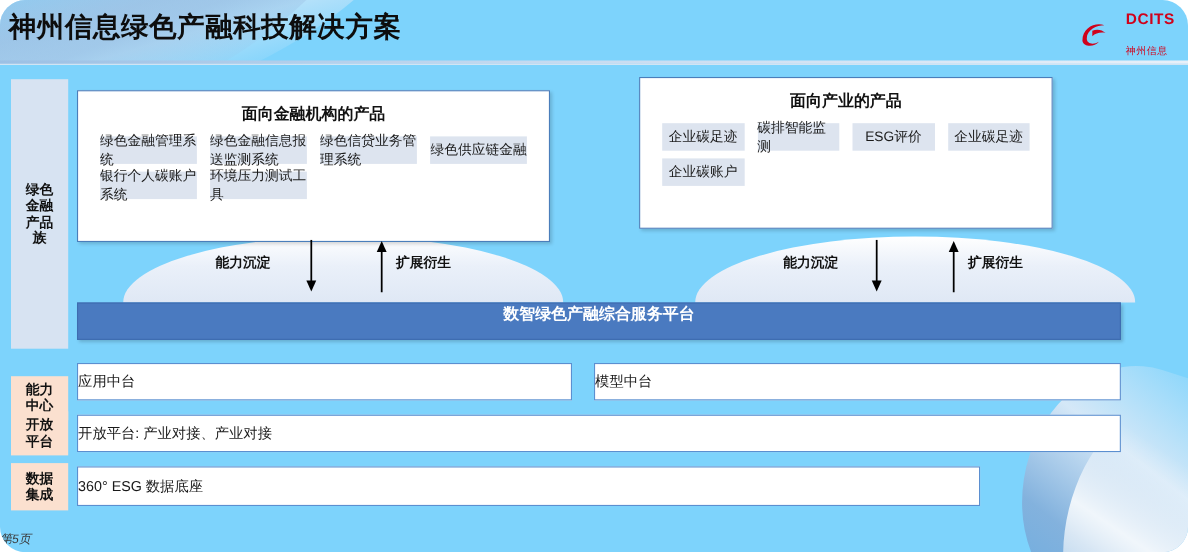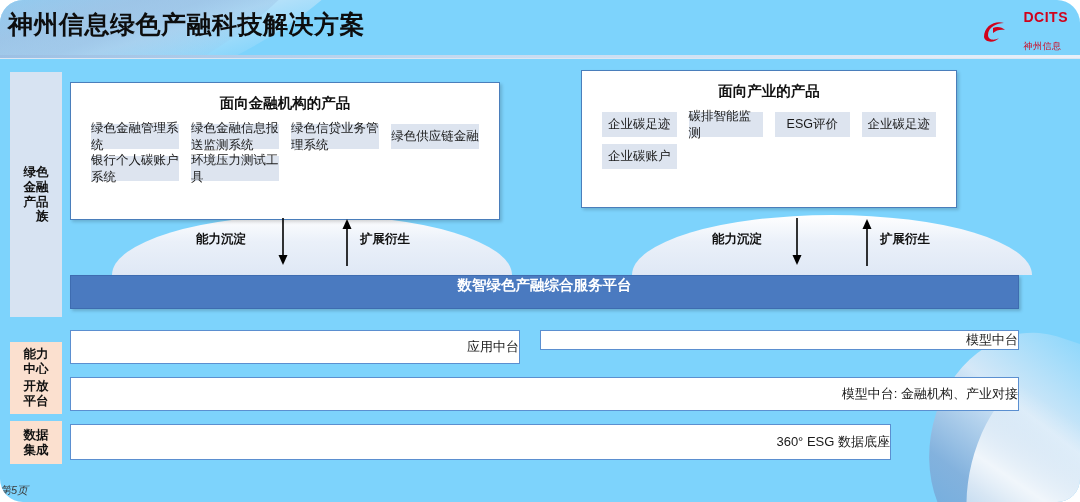--- a/index.html
+++ b/index.html
@@ -123,21 +123,21 @@
     width: 52px;
     display: flex;
     align-items: center;
     justify-content: center;
     text-align: center;
     font-weight: bold;
     font-size: 12.5px;
     line-height: 1.18;
     color: #111111;
   }
-  .side-blue { background: #d7e3f2; text-align: right; }
+  .side-blue { background: #d7e3f2; }
   .side-peach { background: #fbe0cf; }
 
   
   .panel {
     position: absolute;
     background: #ffffff;
     border: 1.5px solid #4a7ebb;
     box-shadow: 2px 2px 3px rgba(0,0,0,0.16);
     box-sizing: border-box;
   }
@@ -194,21 +194,21 @@
     box-sizing: border-box;
   }
 
   
   .layer-box {
     position: absolute;
     background: #ffffff;
     border: 1.5px solid #5b8fd0;
     display: flex;
     align-items: center;
-    justify-content: flex-end;
+    justify-content: flex-start;
     font-size: 13px;
     color: #1a1a1a;
     box-sizing: border-box;
   }
 
   
   .footer {
     position: absolute;
     left: 0; bottom: 4px;
     width: 1080px;
@@ -306,26 +306,26 @@
   </svg>
   <div class="flow-label" style="left:880px; top:231px;">扩展衍生</div>
 
   <div class="platform-bar" style="left:70px; top:275px; width:949px; height:34px;">
     <span>数智绿色产融综合服务平台</span>
   </div>
 
   <div class="layer-box" style="left:70px; top:330px; width:450px; height:34px;">
     <span>应用中台</span>
   </div>
-  <div class="layer-box" style="left:540px; top:330px; width:479px; height:20px;">
+  <div class="layer-box" style="left:540px; top:330px; width:479px; height:34px;">
     <span>模型中台</span>
   </div>
 
   <div class="layer-box" style="left:70px; top:377px; width:949px; height:34px;">
-    <span>模型中台: 金融机构、产业对接</span>
+    <span>开放平台: 产业对接、产业对接</span>
   </div>
 
   <div class="layer-box" style="left:70px; top:424px; width:821px; height:36px;">
     <span>360° ESG 数据底座</span>
   </div>
 
   <div class="footer">第5页</div>
 
 </div>
 

